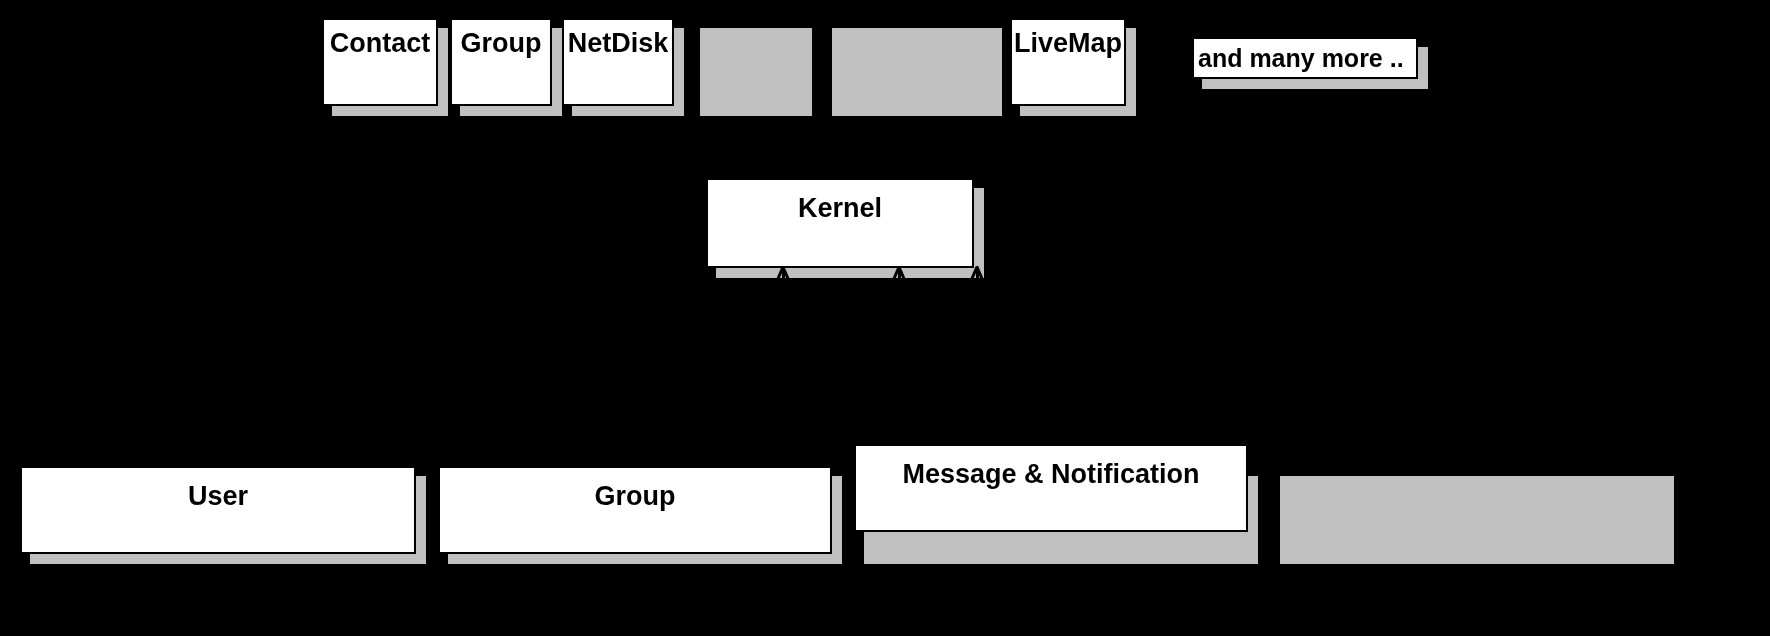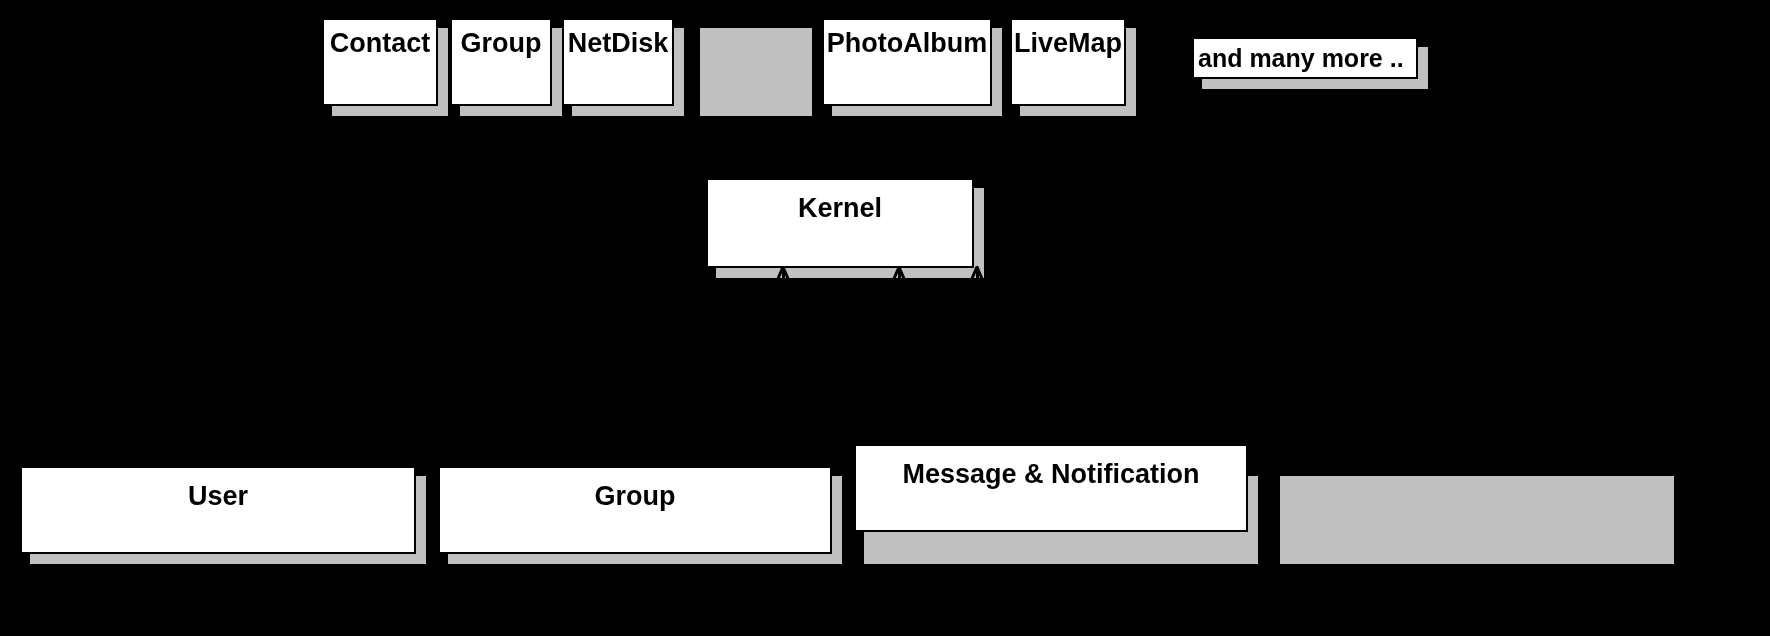--- a/index.html
+++ b/index.html
@@ -108,23 +108,20 @@
 
   <div class="node app-node" id="app-0" style="left: 322px; top: 18px; width: 116px; height: 88px;">
     <span class="label">Contact</span>
   </div>
   <div class="node app-node" id="app-1" style="left: 450px; top: 18px; width: 102px; height: 88px;">
     <span class="label">Group</span>
   </div>
   <div class="node app-node" id="app-2" style="left: 562px; top: 18px; width: 112px; height: 88px;">
     <span class="label">NetDisk</span>
   </div>
-  <div class="node app-node" id="app-4" style="left: 822px; top: 18px; width: 170px; height: 88px;">
-    <span class="label">PhotoAlbum</span>
-  </div>
   <div class="node app-node" id="app-5" style="left: 1010px; top: 18px; width: 116px; height: 88px;">
     <span class="label">LiveMap</span>
   </div>
 
   <div class="node note-node" id="note" style="left: 1192px; top: 37px; width: 226px; height: 42px;">
     <span class="label" style="text-align:left;">and many more ..</span>
   </div>
 
   <div class="node kernel-node" id="kernel" style="left: 706px; top: 178px; width: 268px; height: 90px;">
     <span class="label">Kernel</span>

